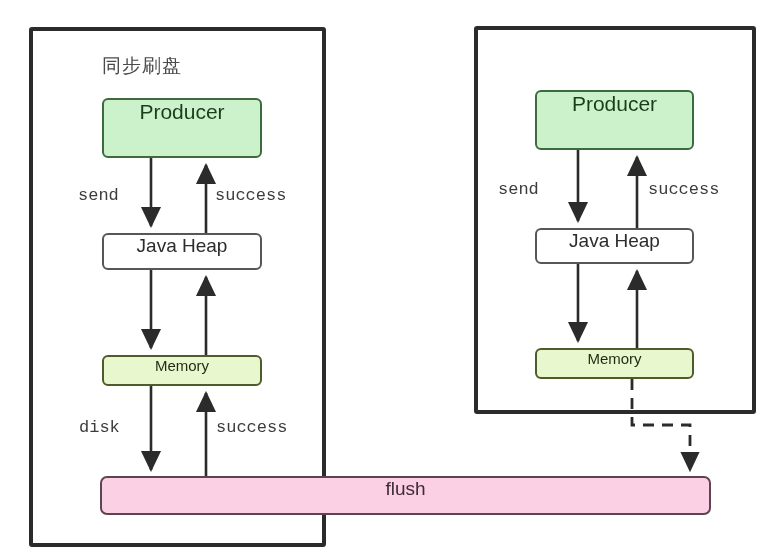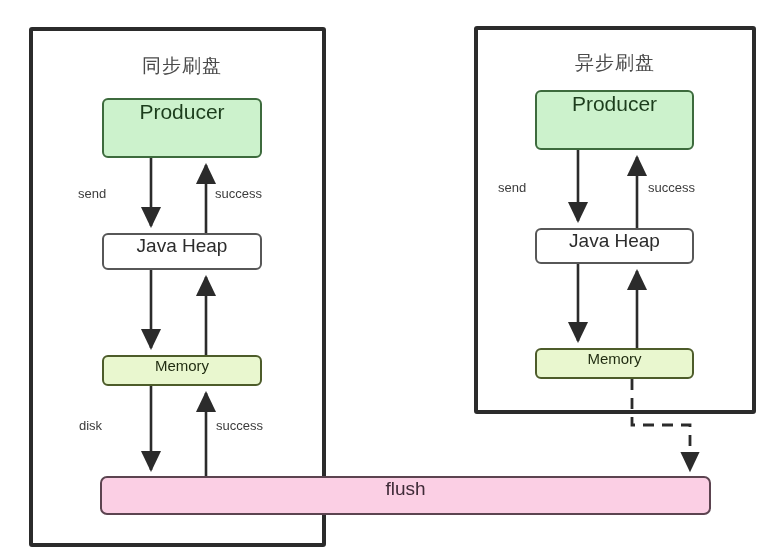--- a/index.html
+++ b/index.html
@@ -24,21 +24,20 @@
   }
   #panel-sync  { left: 29px;  top: 27px; width: 297px; height: 520px; }
   #panel-async { left: 474px; top: 26px; width: 282px; height: 388px; }
 
   .panel-title {
     position: absolute;
     font-size: 19px;
     color: #4a4a4a;
     letter-spacing: 1px;
     white-space: nowrap;
-    text-align: center;
   }
   #title-sync  { left: 102px; top: 53px; width: 160px; }
   #title-async { left: 535px; top: 50px; width: 160px; }
 
   .node {
     position: absolute;
     box-sizing: border-box;
     display: flex;
     align-items: flex-start;
     justify-content: center;
@@ -76,23 +75,24 @@
   #node-memory-sync   { left: 102px; top: 355px; width: 160px; height: 31px; }
 
   #node-producer-async { left: 535px; top: 90px;  width: 159px; height: 60px; }
   #node-heap-async     { left: 535px; top: 228px; width: 159px; height: 36px; }
   #node-memory-async   { left: 535px; top: 348px; width: 159px; height: 31px; }
 
   #node-disk { left: 100px; top: 476px; width: 611px; height: 39px; z-index: 5; }
 
   .edge-label {
     position: absolute;
-    font-size: 13px;
+    font-size: 17px;
     color: #3c3c3c;
     white-space: nowrap;
+    font-family: Liberation Mono, monospace;
   }
   #label-send-sync     { left: 78px;  top: 186px; }
   #label-success-sync  { left: 215px; top: 186px; }
   #label-flush-sync    { left: 79px;  top: 418px; }
   #label-success2-sync { left: 216px; top: 418px; }
   #label-send-async    { left: 498px; top: 180px; }
   #label-success-async { left: 648px; top: 180px; }
 
   #arrows { position: absolute; left: 0; top: 0; width: 779px; height: 555px; }
   .flow-line { stroke: #2b2b2b; stroke-width: 2.6; fill: none; }
@@ -103,21 +103,20 @@
 </style>
 </head>
 <body>
 
 <div id="canvas">
 
   <div class="panel" id="panel-sync"></div>
   <div class="panel" id="panel-async"></div>
 
   <div class="panel-title" id="title-sync">同步刷盘</div>
-  <div class="panel-title" id="title-async">异步刷盘</div>
 
   <svg id="arrows" viewBox="0 0 779 555" width="779" height="555">
     <defs>
       <marker id="arrowhead" markerWidth="9" markerHeight="9" refX="7.4" refY="4.5" orient="auto" markerUnits="strokeWidth">
         <path d="M0,0.6 L8.2,4.5 L0,8.4 Z" fill="#2b2b2b"></path>
       </marker>
       <marker id="arrowhead-d" markerWidth="8" markerHeight="8" refX="6.6" refY="4" orient="auto" markerUnits="strokeWidth">
         <path d="M0,0.5 L7.4,4 L0,7.5 Z" fill="#2b2b2b"></path>
       </marker>
     </defs>

